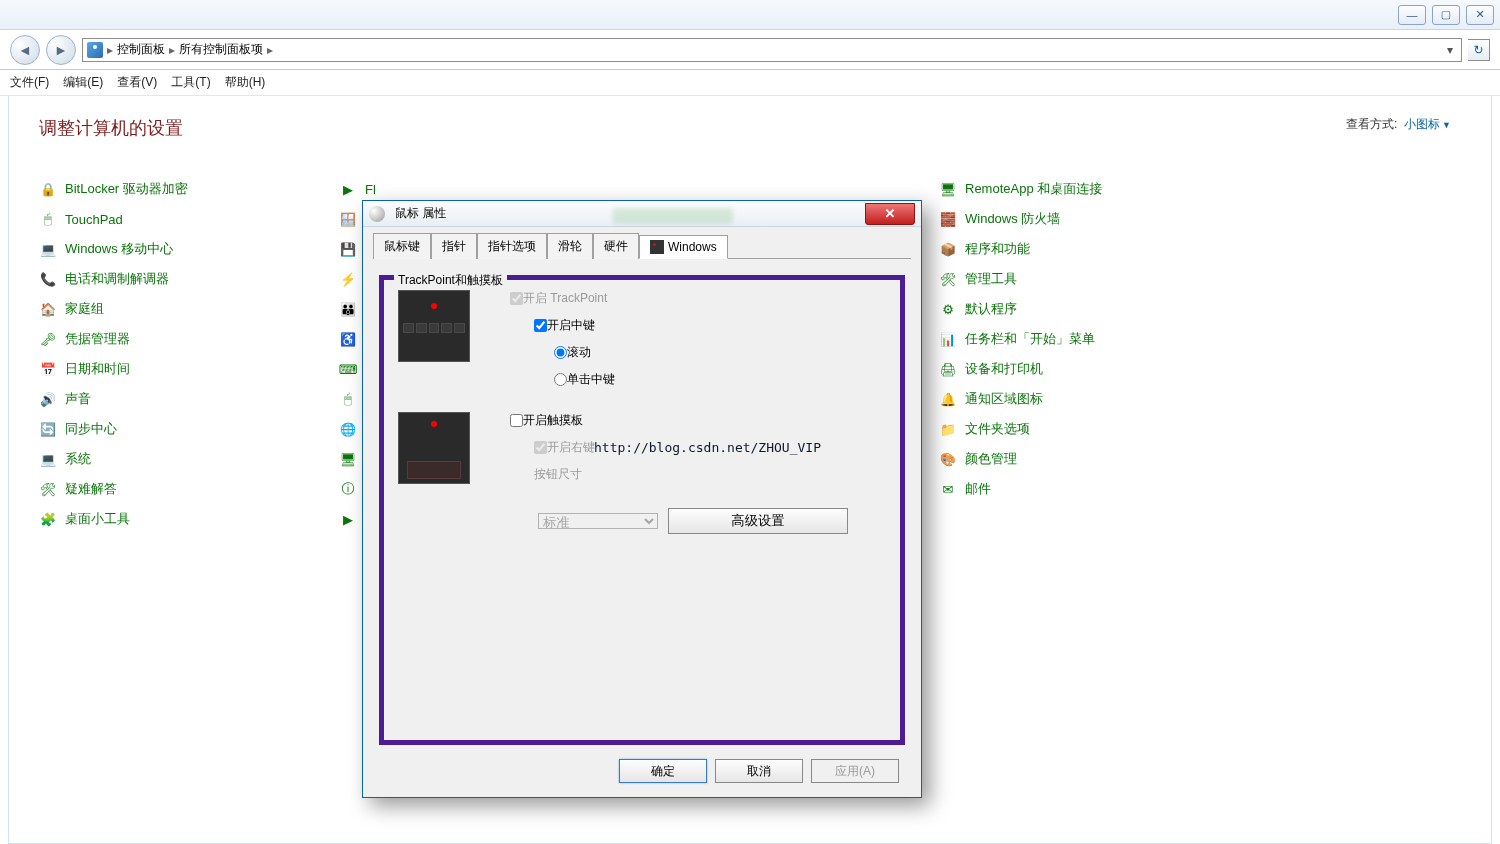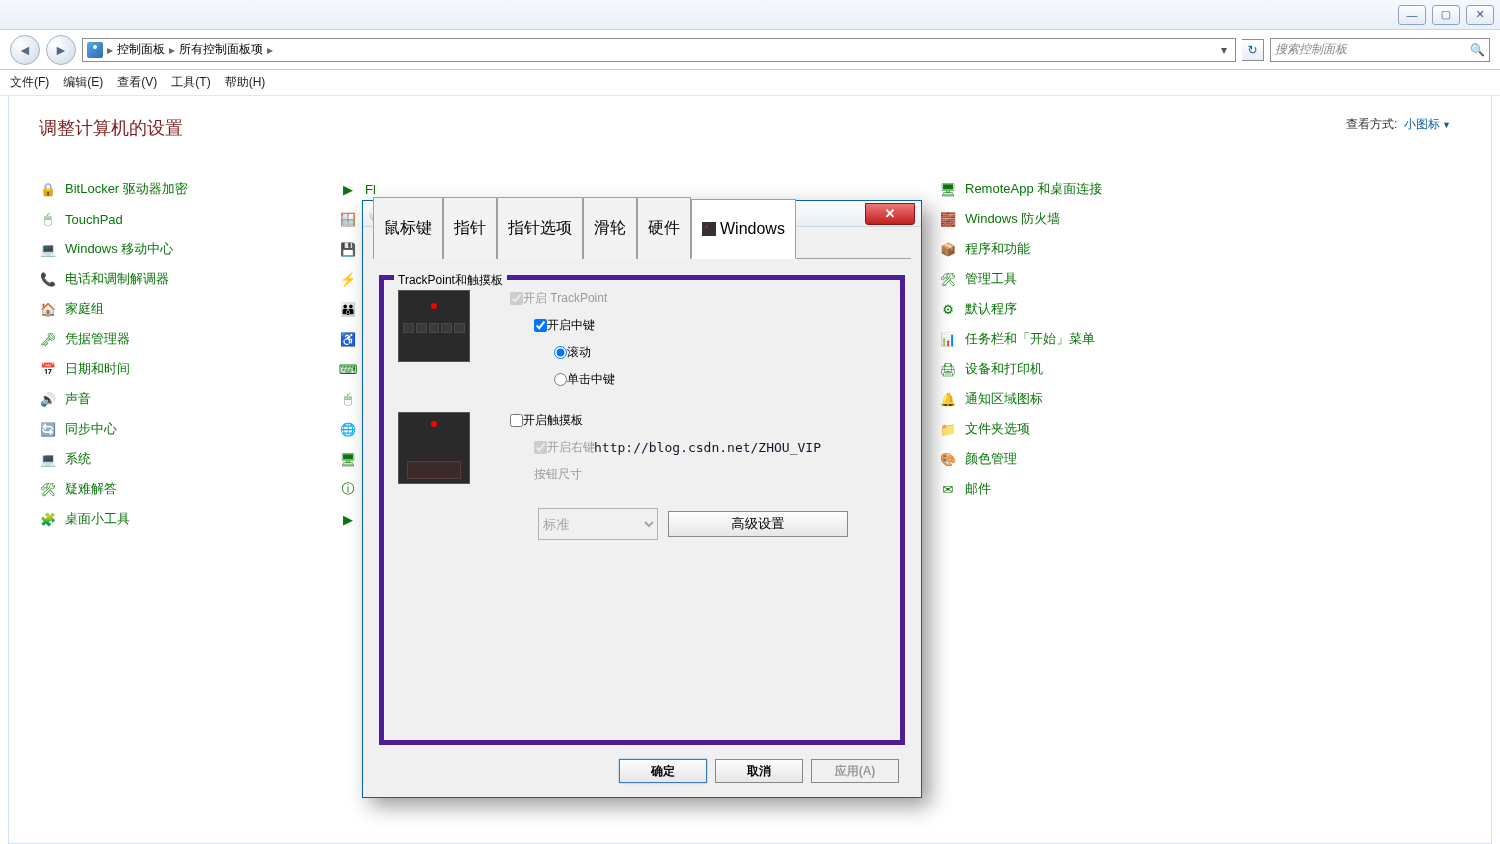--- a/index.html
+++ b/index.html
@@ -38,43 +38,43 @@
 .item{ display:flex; align-items:center; gap:8px; color:#0a750a; font-size:13px; cursor:pointer; }
 .icon16{ width:18px;height:18px;display:inline-flex;align-items:center;justify-content:center;font-size:13px;border-radius:2px;}
 
 
 .dialog-shadow{ position:absolute; left:362px; top:200px; width:560px; height:598px; box-shadow: 8px 8px 20px rgba(0,0,0,0.4); border:1px solid #0a64a4; background:#f0f0f0; z-index:100;}
 .dlg-title{ height:26px; background: linear-gradient(#fcfcfc,#e9eef5); display:flex; align-items:center; padding:0 6px; gap:10px; border-bottom:1px solid #cdd5df;justify-content:center;}
 .dlg-title-icon{width:16px;height:16px;border-radius:50%;background:radial-gradient(circle at 30% 30%,#fff,#999);}
 .dlg-close{ margin-left:auto; width:50px; height:22px; background:linear-gradient(#e77,#c21e1e); border:1px solid #8a1515; border-radius:0 0 3px 3px; color:#fff; display:flex; align-items:center; justify-content:center; font-size:13px; font-weight:bold;}
 .dlg-body{ padding:6px 10px 10px 10px; height: calc(100% - 30px); display:flex; flex-direction:column; }
 .tabs{ display:flex; align-items:flex-end; height:26px; gap:0; border-bottom:1px solid #a0a0a0; margin-bottom:10px; }
-.tab{ padding:20px 10px; border:1px solid #a0a0a0; border-bottom:none; background:#f3f3f3; font-size:16px; position:relative; top:1px;}
+.tab{ padding:4px 10px; border:1px solid #a0a0a0; border-bottom:none; background:#f3f3f3; font-size:12px; position:relative; top:1px;}
 .tab.active{ background:#fff; border-bottom:1px solid #fff; display:flex; align-items:center; gap:4px;}
 .tab-icon{width:14px;height:14px;display:inline-block;background:#333;position:relative;}
 .tab-icon::before{content:"";position:absolute;top:3px;left:3px;width:3px;height:3px;background:red;border-radius:50%;}
 .fieldset{ border:5px solid #4c1d95; margin: 6px; padding:10px 14px 20px 14px; position:relative; flex:1;}
 .fieldset-legend{ position:absolute; top:-8px; left:10px; background:#f0f0f0; padding:0 4px; font-size:12px;}
 .section{ display:flex; gap:40px; margin-bottom:24px;}
 .preview{ width:72px; height:72px; background:#2a2a2a; border:1px solid #555; position:relative;}
 .preview .dot{position:absolute;top:12px;left:32px;width:6px;height:6px;background:red;border-radius:50%;}
 .preview .row{position:absolute;bottom:28px;left:4px;right:4px;height:10px;display:flex;gap:2px;}
 .preview .key{flex:1;background:#3a3a3a;border:1px solid #4a4a4a;}
 .preview .pad{position:absolute;bottom:4px;left:8px;right:8px;height:18px;background:#3a2a2a;border:1px solid #5a3a3a;}
 .options{ display:flex; flex-direction:column; gap:10px; font-size:12px;}
 .opt{ display:flex; align-items:center; }
 .opt.disabled{ color:#9a9a9a;}
 .opt input[type=checkbox],.opt input[type=radio]{ margin:0; }
 .indent{ margin-left:24px;}
 .indent2{ margin-left:44px;}
 .size-row{ display:flex; align-items:center; gap:10px; margin-top:6px; margin-left:140px;}
-select.combo{ width:120px; height:32px; background:#f0f0f0; border:1px solid #999; color:#888;}
+select.combo{ width:120px; height:16px; background:#f0f0f0; border:1px solid #999; color:#888;}
 .adv-btn{ width:180px; height:26px; border:1px solid #888; background:linear-gradient(#fdfdfd,#e6e6e6);}
 .dlg-buttons{ display:flex; justify-content:flex-end; gap:8px; padding:8px 12px 0 0; }
-.dlg-btn{ width:88px; height:24px; border:1px solid #888; background:linear-gradient(#fdfdfd,#e6e6e6); font-size:12px;font-weight:bold;}
+.dlg-btn{ width:88px; height:24px; border:1px solid #888; background:linear-gradient(#fdfdfd,#e6e6e6); font-size:12px;}
 .dlg-btn.default{ border:1px solid #3a79b7; box-shadow:0 0 2px #7ab7ef;}
 .dlg-btn:disabled{ color:#9a9a9a; background:#f0f0f0;}
 .watermark{ position:absolute; left:210px; top:128px; color:#0f172a; font-family:monospace; font-size:13px;margin-top:32px;}
 .blur1{position:absolute;left:250px;top:7px;width:120px;height:16px;background:rgba(0,128,0,0.12);border-radius:3px;filter:blur(2px);}
 </style>
 </head>
 <body>
 
 <div class="titlebar">
   <div class="win-btn">—</div>
@@ -88,24 +88,20 @@
   <div class="addr-bar">
     <span class="addr-icon"></span>
     <span class="breadcrumb-sep">▸</span>
     <span>控制面板</span>
     <span class="breadcrumb-sep">▸</span>
     <span>所有控制面板项</span>
     <span class="breadcrumb-sep">▸</span>
     <span class="addr-drop">▾</span>
   </div>
   <div class="refresh-btn">↻</div>
-  <div class="search-box">
-    <span>搜索控制面板</span>
-    <span class="search-icon">🔍</span>
-  </div>
 </div>
 
 <div class="menubar">
   <span class="menu-item">文件(F)</span>
   <span class="menu-item">编辑(E)</span>
   <span class="menu-item">查看(V)</span>
   <span class="menu-item">工具(T)</span>
   <span class="menu-item">帮助(H)</span>
 </div>
 

